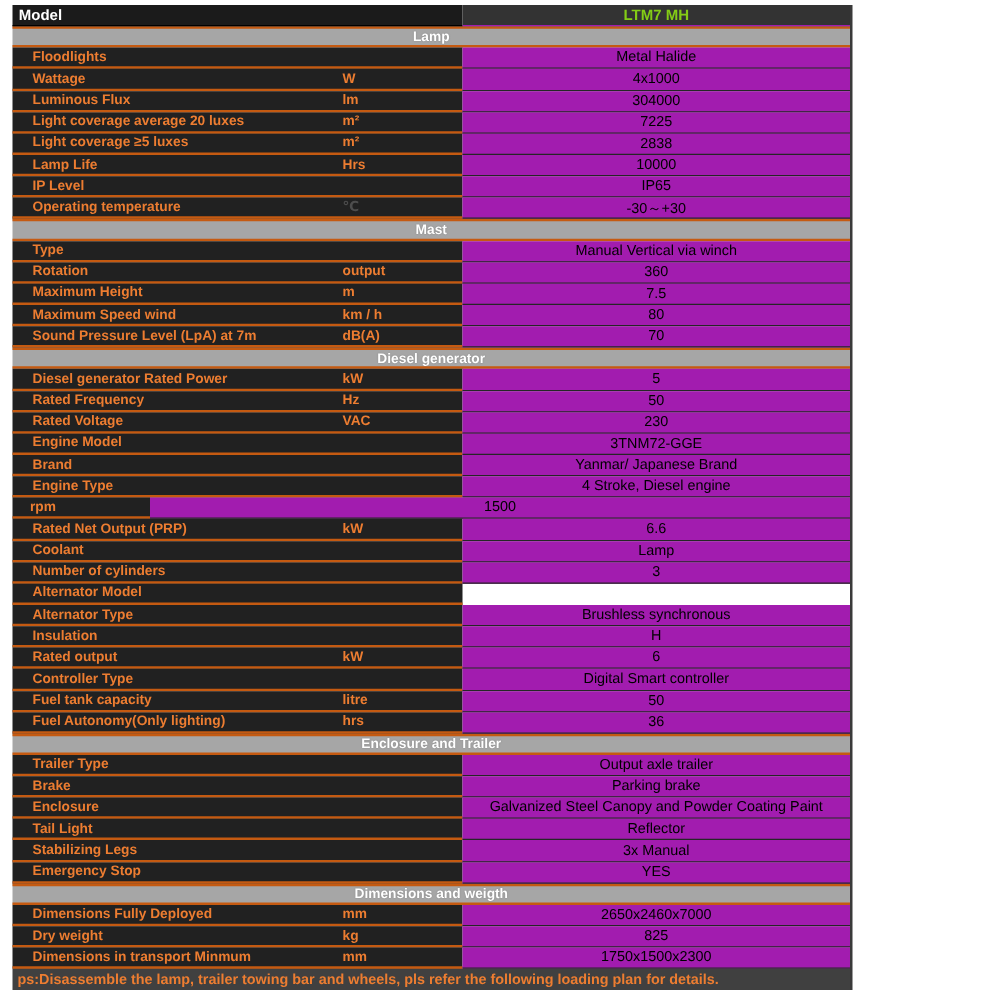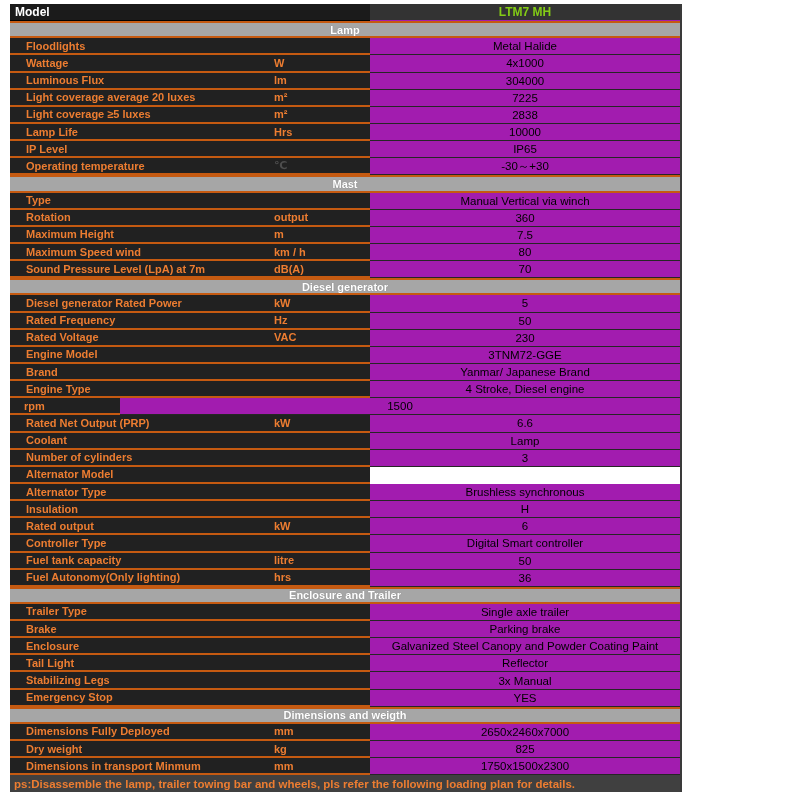--- a/index.html
+++ b/index.html
@@ -224,21 +224,21 @@
     <div class="cell c-label">Fuel Autonomy(Only lighting)</div>
     <div class="cell c-unit">hrs</div>
     <div class="cell c-value">36</div>
   </div>
         <div class="row section">
     <span>Enclosure and Trailer</span>
   </div>
         <div class="row spec">
     <div class="cell c-label">Trailer Type</div>
     <div class="cell c-unit"></div>
-    <div class="cell c-value">Single axle trailer</div>
+    <div class="cell c-value">Output axle trailer</div>
   </div>
         <div class="row spec">
     <div class="cell c-label">Brake</div>
     <div class="cell c-unit"></div>
     <div class="cell c-value">Parking brake</div>
   </div>
         <div class="row spec">
     <div class="cell c-label">Enclosure</div>
     <div class="cell c-unit"></div>
     <div class="cell c-value">Galvanized Steel Canopy and Powder Coating Paint</div>

